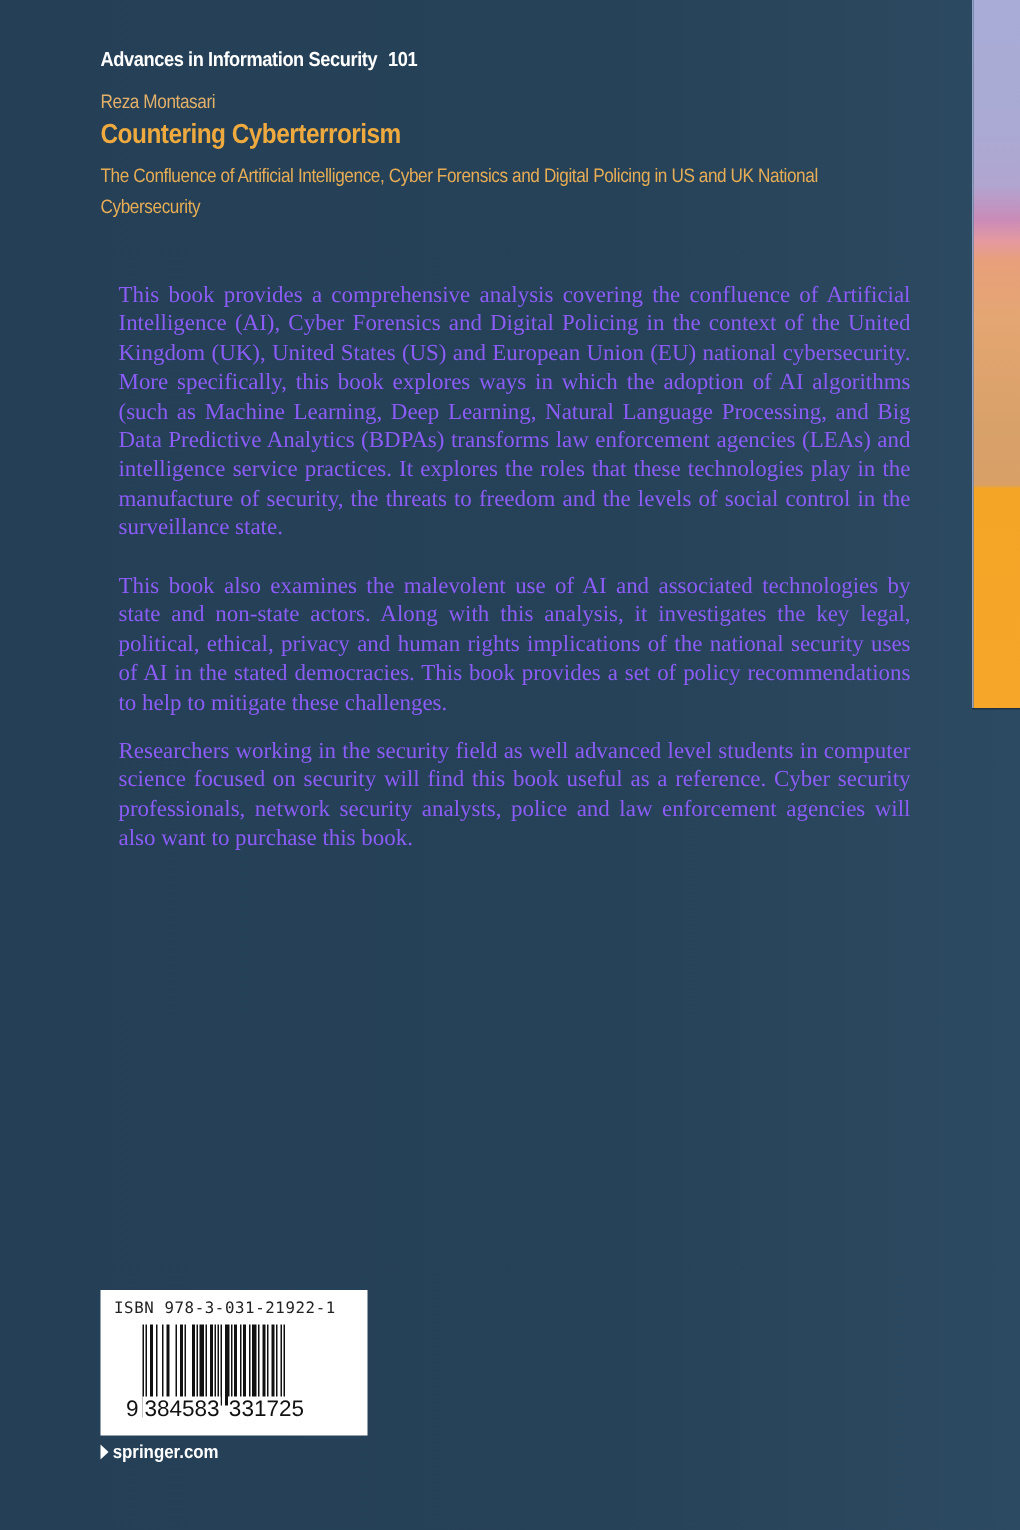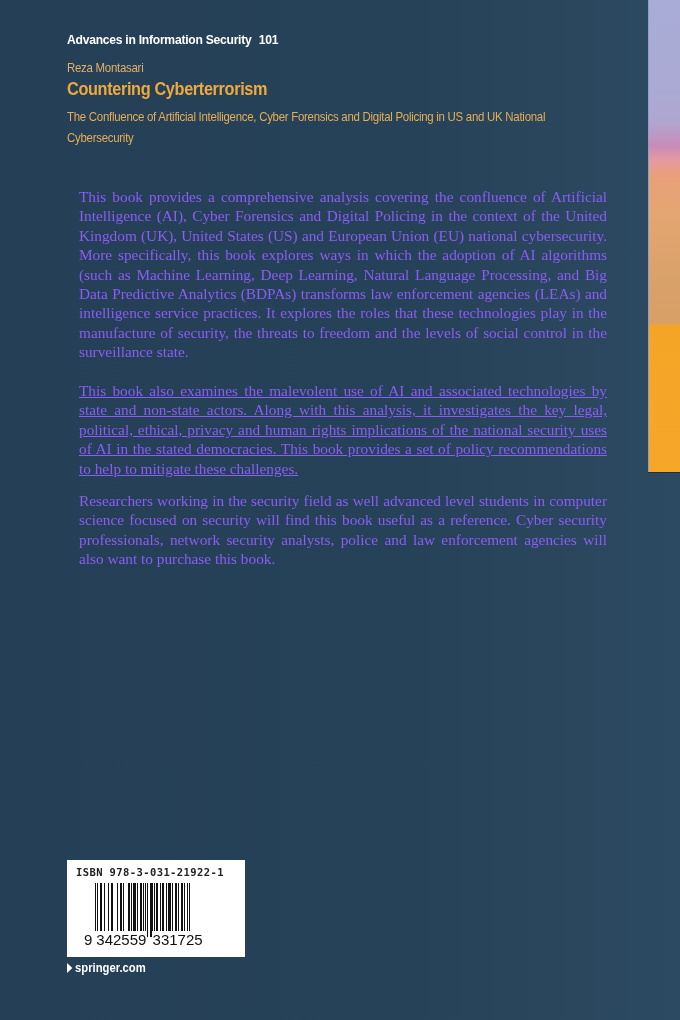--- a/index.html
+++ b/index.html
@@ -68,21 +68,21 @@
       left: 75px;
       width: 528px;
       color: #8b5cf6;
       font-family: "Liberation Serif", serif;
       font-size: 15.3px;
       line-height: 19.4px;
       text-align: justify;
       margin: 4px;
     }
     .p1 { top: 183px; }
-    .p2 { top: 377px; text-decoration: underline; }
+    .p2 { top: 377px; }
     .p3 { top: 487px; }
 
     .side-strip {
       position: absolute;
       left: 648px;
       top: 0;
       width: 32px;
       height: 472px;
       border-left: 1px solid #8fa0c4;
       background: linear-gradient(180deg,
@@ -103,21 +103,20 @@
     }
     .isbn-text {
       position: absolute;
       left: 9px;
       top: 6px;
       font-family: "DejaVu Sans Mono", monospace;
       font-size: 10.5px;
       letter-spacing: 0.4px;
       color: #222;
       white-space: nowrap;
-      font-weight: bold;
     }
     .bars {
       position: absolute;
       left: 28px;
       top: 23px;
       width: 130px;
       height: 62px;
       display: flex;
       align-items: flex-start;
     }
@@ -232,20 +231,20 @@
       <div class="gap" style="width:2px"></div>
     <div class="bar" style="width:2px"></div>
       <div class="gap" style="width:1px"></div>
     <div class="bar" style="width:1px"></div>
       <div class="gap" style="width:2px"></div>
     <div class="bar long" style="width:1px"></div>
       <div class="gap" style="width:1px"></div>
     <div class="bar long" style="width:1px"></div>
   </div>
   <div class="ean-text">
-    <span class="first">9</span><span class="grp">342559</span>&nbsp;<span class="grp">331725</span>
+    <span class="first">9</span><span class="grp">384583</span>&nbsp;<span class="grp">331725</span>
   </div>
 </div>
 
 <div class="springer">
   <span class="tri"></span>
   <span>springer.com</span>
 </div>
 
 </body></html>

